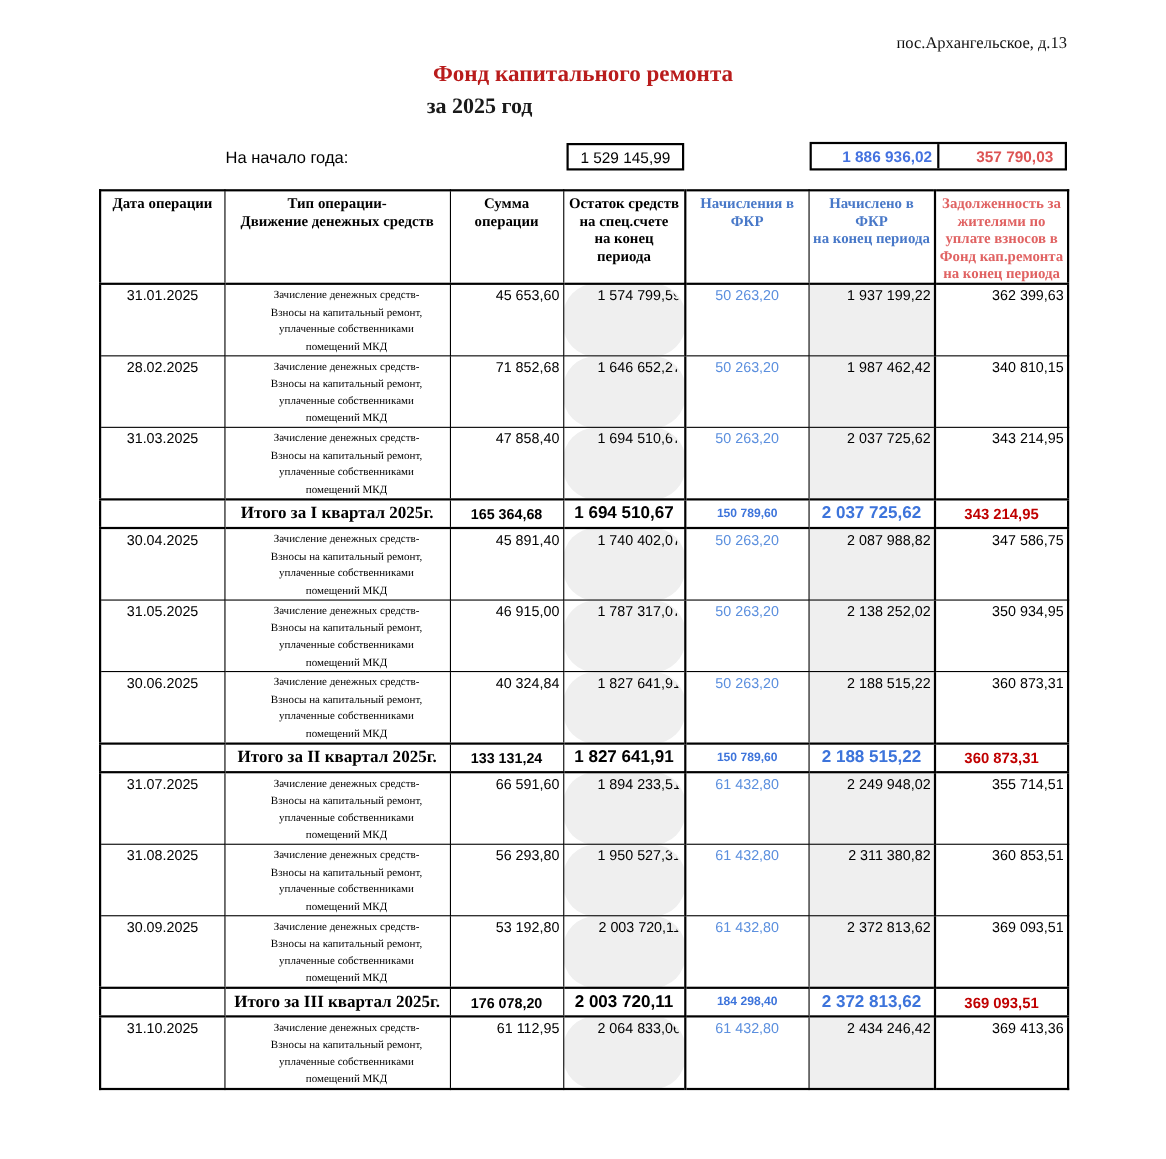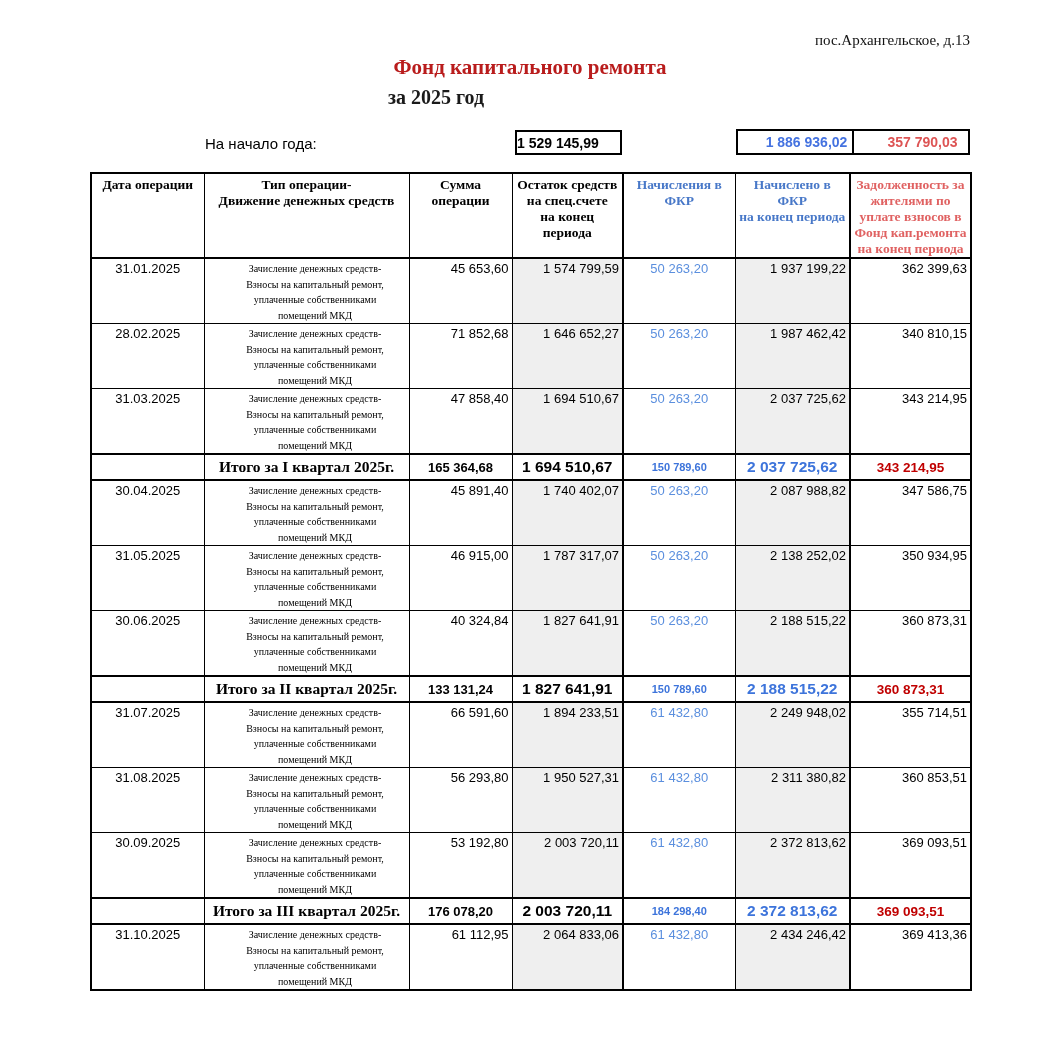--- a/index.html
+++ b/index.html
@@ -20,23 +20,23 @@
   .subtitle {
     position: absolute; top: 86px; left: 0; width: 872px;
     text-align: center; font-size: 20px; font-weight: bold; color: #1a1a1a;
   }
   .start-label {
     position: absolute; top: 135px; left: 205px;
     font-family: "Liberation Sans", "DejaVu Sans", sans-serif; font-size: 15px;
   }
   .start-box {
     position: absolute; top: 130px; left: 515px; width: 103px; height: 21px;
-    border: 2px solid #000; display: flex; align-items: center; justify-content: flex-start;
+    border: 2px solid #000; display: flex; align-items: center; justify-content: center;
     font-family: "Liberation Sans", "DejaVu Sans", sans-serif;
-    font-size: 14px; font-weight: bold;
+    font-size: 14px; font-weight: normal;
   }
   .summary-boxes {
     position: absolute; top: 129px; left: 736px; width: 230px; height: 22px;
     border: 2px solid #000; display: flex;
   }
   .sum-cell {
     flex: 1 1 50%; display: flex; align-items: center; justify-content: center;
     font-family: "Liberation Sans", "DejaVu Sans", sans-serif;
     font-size: 14px; font-weight: bold; padding-left: 23px;
   }
@@ -58,21 +58,21 @@
   .fund th.c4, .fund th.c5 { color: var(--header-blue); }
   .fund th.c6 { color: var(--header-red); }
   .fund th.c3, .fund td.c3 { border-right: 2px solid var(--border); }
   .fund th.c5, .fund td.c5 { border-right: 2px solid var(--border); margin-top: 13px; }
 
   tr.data { height: 65px; }
   tr.data td { vertical-align: top; padding: 2px 3px 0 3px; font-size: 13px; }
   tr.data td.c0 { text-align: center; font-family: "Liberation Sans","DejaVu Sans",sans-serif; }
   tr.data td.c1 { text-align: center; font-size: 10px; line-height: 15.5px; white-space: pre-line; padding-left: 20px; }
   tr.data td.c2 { text-align: right; font-family: "Liberation Sans","DejaVu Sans",sans-serif; }
-  tr.data td.c3 { text-align: right;  font-family: "Liberation Sans","DejaVu Sans",sans-serif; background: var(--cell-gray); }
+  tr.data td.c3 { text-align: right;  font-family: "Liberation Sans","DejaVu Sans",sans-serif; background: var(--cell-gray); border-radius: 29px; }
   tr.data td.c4 { text-align: center; font-family: "Liberation Sans","DejaVu Sans",sans-serif; color: var(--value-blue); }
   tr.data td.c5 { text-align: right;  font-family: "Liberation Sans","DejaVu Sans",sans-serif; background: var(--cell-gray); }
   tr.data td.c6 { text-align: right;  font-family: "Liberation Sans","DejaVu Sans",sans-serif; }
 
   tr.total { height: 26px; }
   tr.total td {
     vertical-align: middle; text-align: center; font-weight: bold; padding: 0 2px;
     border-top: 2px solid var(--border); border-bottom: 2px solid var(--border);
   }
   tr.total td.c1 { font-size: 15.5px; }

